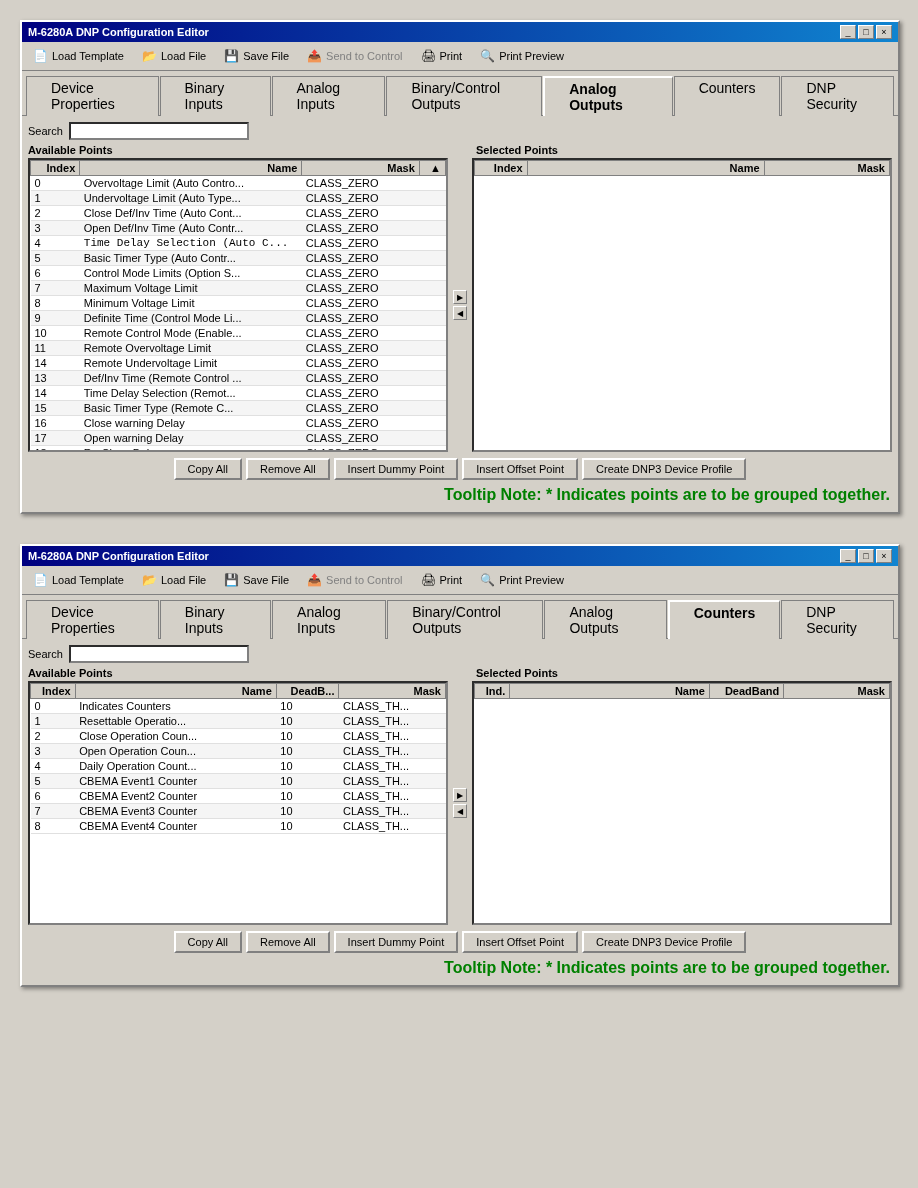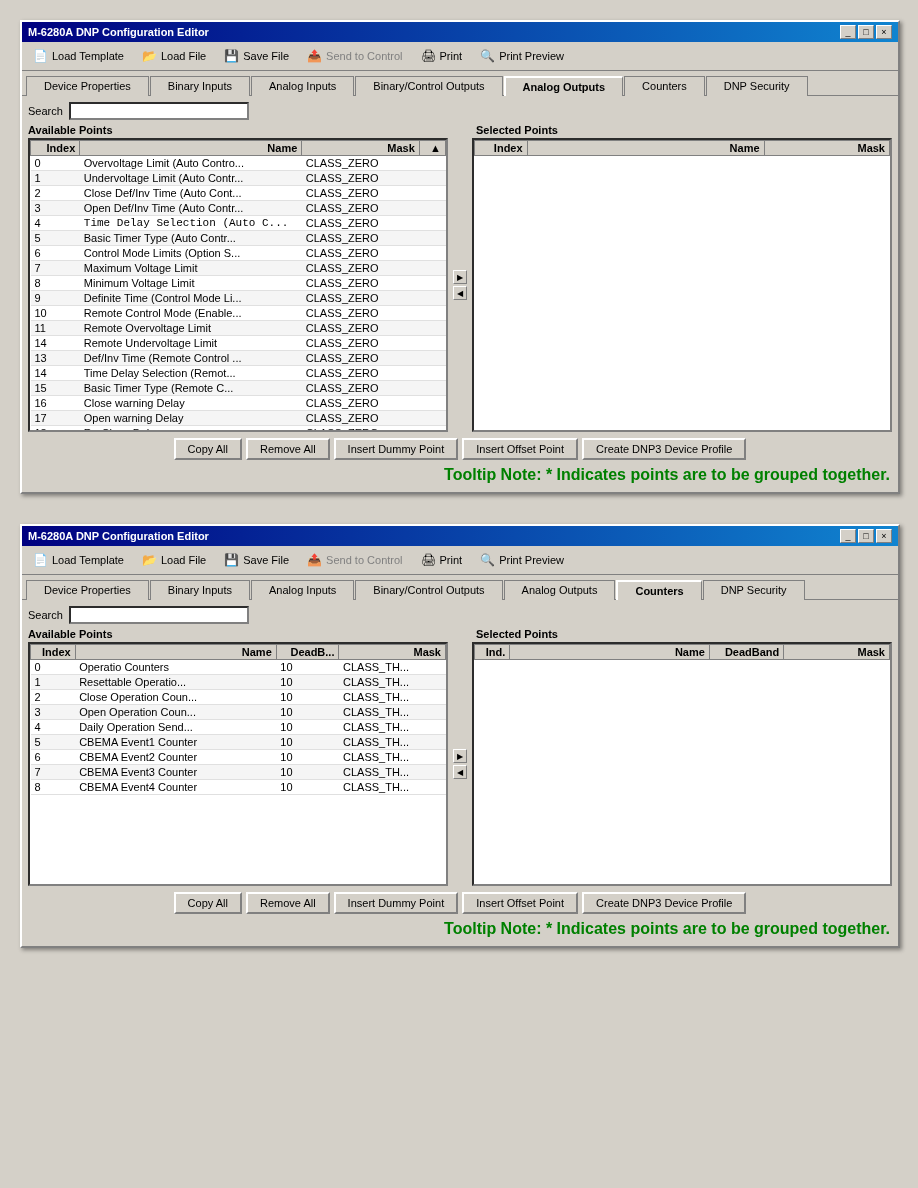--- a/index.html
+++ b/index.html
@@ -85,26 +85,26 @@
     }
 
     .tabs {
       display: flex;
       background: #d4d0c8;
       padding: 4px 4px 0;
       gap: 1px;
     }
 
     .tab {
-      padding: 3px 17px;
+      padding: 3px 24px;
       background: #d4d0c8;
       border: 1px solid #808080;
       border-bottom: none;
       cursor: pointer;
-      font-size: 11px;
+      font-size: 14px;
       position: relative;
       bottom: -1px;
     }
 
     .tab.active {
       background: #d4d0c8;
       border-top: 2px solid #ffffff;
       border-left: 2px solid #ffffff;
       border-right: 1px solid #808080;
       font-weight: bold;
@@ -331,21 +331,21 @@
             </thead>
             <tbody id="available-body-1">
             <tr>
                   <td>0</td>
                     <td style="max-width:160px;overflow:hidden;text-overflow:ellipsis;">Overvoltage Limit (Auto Contro...</td>
                     <td>CLASS_ZERO</td>
                     <td></td>
                 </tr>
                 <tr>
                   <td>1</td>
-                    <td style="max-width:160px;overflow:hidden;text-overflow:ellipsis;">Undervoltage Limit (Auto Contr...</td>
+                    <td style="max-width:160px;overflow:hidden;text-overflow:ellipsis;">Undervoltage Limit (Auto Type...</td>
                     <td>CLASS_ZERO</td>
                     <td></td>
                 </tr>
                 <tr>
                   <td>2</td>
                     <td style="max-width:160px;overflow:hidden;text-overflow:ellipsis;">Close Def/Inv Time (Auto Cont...</td>
                     <td>CLASS_ZERO</td>
                     <td></td>
                 </tr>
                 <tr>
@@ -554,21 +554,21 @@
               <tr>
                 <th class="col-index">Index</th>
                 <th class="col-name">Name</th>
                 <th style="width:50px;">DeadB...</th>
                 <th class="col-mask">Mask</th>
               </tr>
             </thead>
             <tbody id="available-body-2">
             <tr>
                   <td>0</td>
-                    <td style="max-width:140px;overflow:hidden;text-overflow:ellipsis;">Operatio Counters</td>
+                    <td style="max-width:140px;overflow:hidden;text-overflow:ellipsis;">Indicates Counters</td>
                     <td>10</td>
                     <td>CLASS_TH...</td>
                 </tr>
                 <tr>
                   <td>1</td>
                     <td style="max-width:140px;overflow:hidden;text-overflow:ellipsis;">Resettable Operatio...</td>
                     <td>10</td>
                     <td>CLASS_TH...</td>
                 </tr>
                 <tr>
@@ -578,21 +578,21 @@
                     <td>CLASS_TH...</td>
                 </tr>
                 <tr>
                   <td>3</td>
                     <td style="max-width:140px;overflow:hidden;text-overflow:ellipsis;">Open Operation Coun...</td>
                     <td>10</td>
                     <td>CLASS_TH...</td>
                 </tr>
                 <tr>
                   <td>4</td>
-                    <td style="max-width:140px;overflow:hidden;text-overflow:ellipsis;">Daily Operation Send...</td>
+                    <td style="max-width:140px;overflow:hidden;text-overflow:ellipsis;">Daily Operation Count...</td>
                     <td>10</td>
                     <td>CLASS_TH...</td>
                 </tr>
                 <tr>
                   <td>5</td>
                     <td style="max-width:140px;overflow:hidden;text-overflow:ellipsis;">CBEMA Event1 Counter</td>
                     <td>10</td>
                     <td>CLASS_TH...</td>
                 </tr>
                 <tr>

